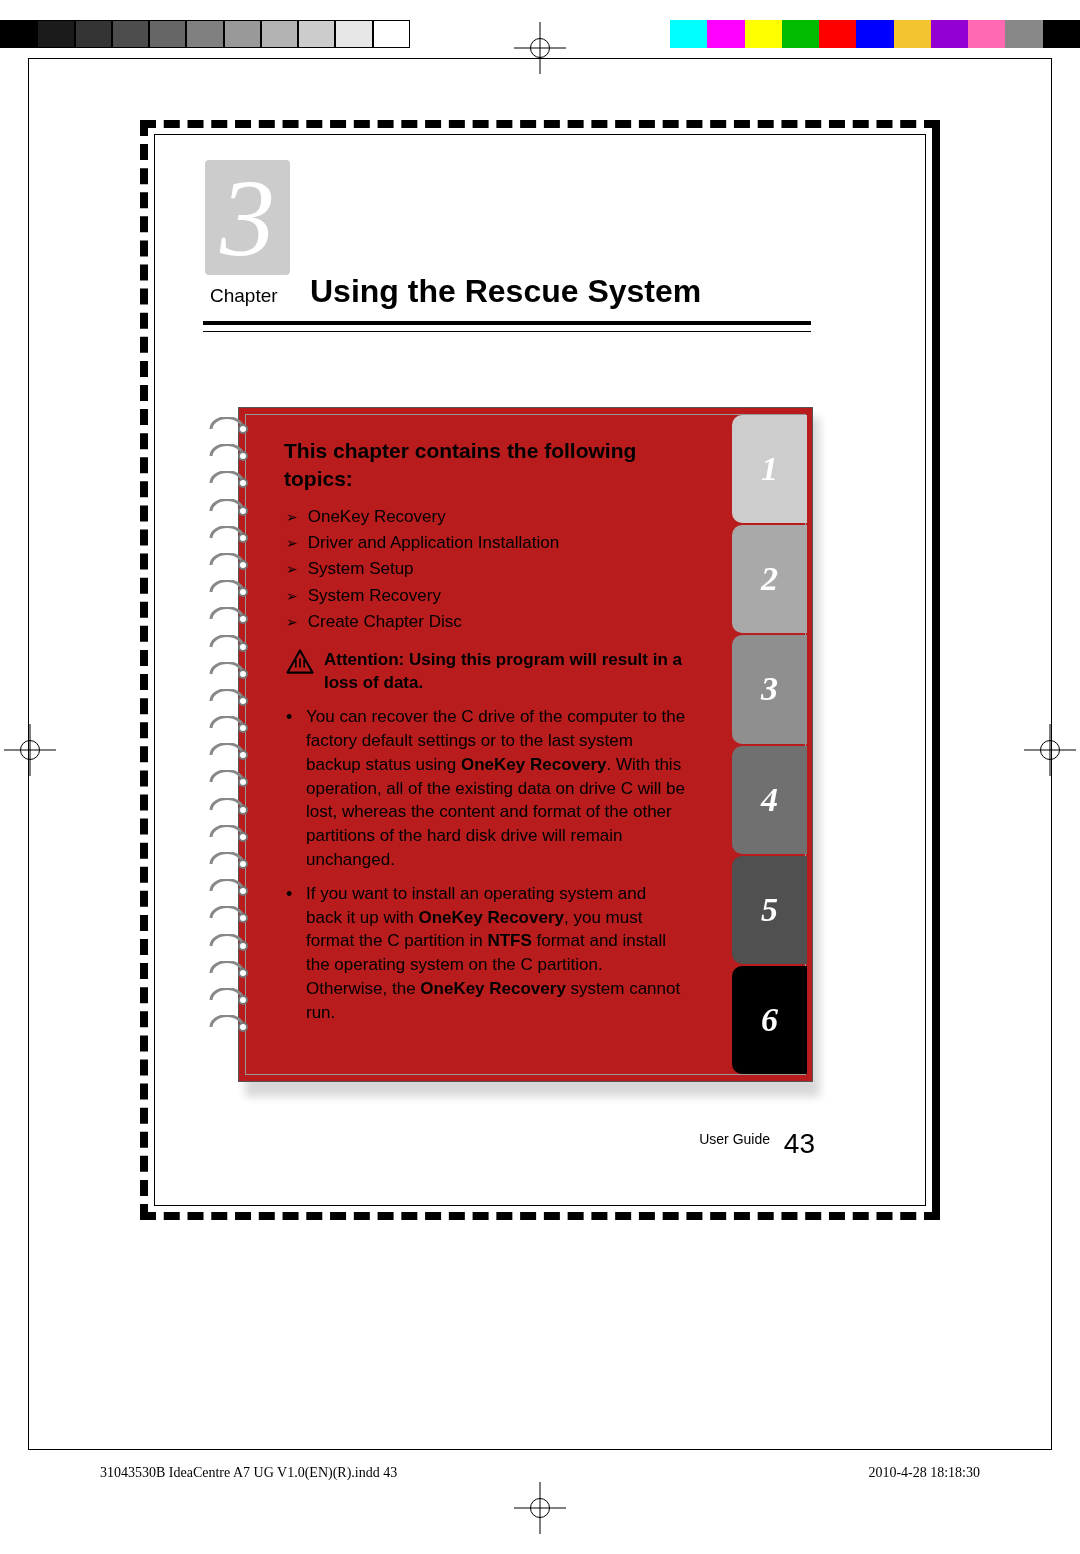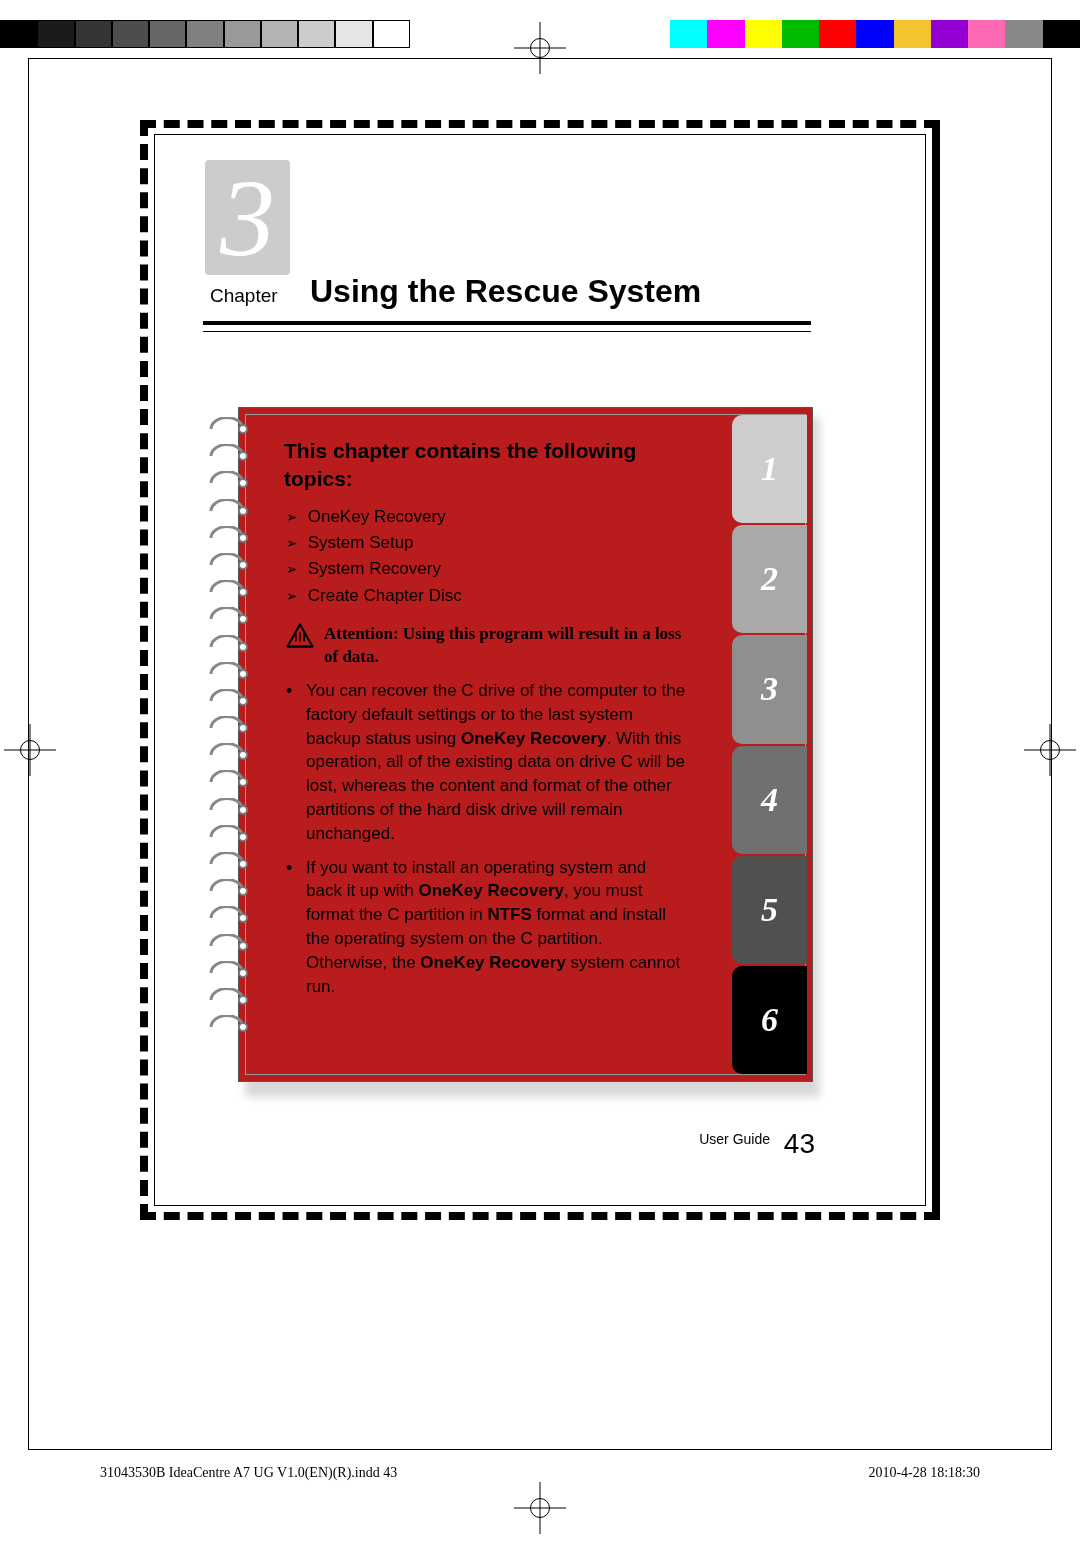--- a/index.html
+++ b/index.html
@@ -46,21 +46,21 @@
   .notebook-inner { position:absolute; left:6px; top:6px; right:6px; bottom:6px; border:1px solid #999; padding: 22px 18px 22px 38px; }
 
   .spiral { position: absolute; left: 0; top: 10px; width: 60px; display:flex; flex-direction:column; gap:3.2px; z-index:3; }
   .ring { width: 44px; height: 24px; }
   .ring svg { display:block; }
 
   .section-title { font-size: 21px; font-weight: bold; line-height: 1.35; margin-bottom: 10px; max-width: 400px; }
   ul.topics { list-style: none; margin: 0 0 14px 2px; }
   ul.topics li { font-size: 17px; line-height: 1.55; }
   ul.topics li::before { content: "➢"; margin-right: 10px; font-size: 14px; }
-  .attn { display:flex; align-items:flex-start; gap:10px; margin: 6px 0 10px 2px; font-size: 17px; font-weight:bold; line-height:1.35; max-width: 400px; font-family: Liberation Serif, serif; }
+  .attn { display:flex; align-items:flex-start; gap:10px; margin: 6px 0 10px 2px; font-size: 17px; font-weight:bold; line-height:1.35; max-width: 400px; }
   .attn svg { flex: 0 0 28px; }
   .attn-text { flex: 1; }
   ul.bullets { list-style: none; margin-left: 2px; max-width: 400px; }
   ul.bullets li { font-size: 17px; line-height: 1.4; margin-bottom: 10px; display:flex; }
   ul.bullets li::before { content: "•"; width: 20px; flex:0 0 20px; font-size:18px; }
   ul.bullets li span b { font-weight: bold; }
 
   
   .tabs { position: absolute; right: -2px; top: 0; width: 75px; height: 100%; display:flex; flex-direction:column; }
   .tab { flex:1 1 0; border-top-left-radius: 10px; border-bottom-left-radius: 10px; display:flex; align-items:center; justify-content:center; color:#fff; font-family:"Times New Roman", serif; font-style: italic; font-size: 34px; font-weight: bold; margin-bottom: 2px; }
@@ -275,20 +275,21 @@
           </div>
         </div>
       <div class="notebook-shadow"></div>
       <div class="notebook">
         <div class="notebook-inner">
 
           <div class="section-title">This chapter contains the following topics:</div>
 
           <ul class="topics" id="topics">
               <li>OneKey Recovery</li>
+              <li>Driver and Application Installation</li>
               <li>System Setup</li>
               <li>System Recovery</li>
               <li>Create Chapter Disc</li>
             </ul>
 
           <div class="attn">
             <svg viewBox="0 0 40 36" width="28" height="25">
               <polygon points="20,2 38,34 2,34" fill="none" stroke="#000" stroke-width="3" stroke-linejoin="round"></polygon>
               <path d="M14 26 C14 16 14 16 14 16 M20 26 C20 14 20 14 20 14 M26 26 C26 16 26 16 26 16" stroke="#000" stroke-width="2.3" fill="none" stroke-linecap="round"></path>
             </svg>

